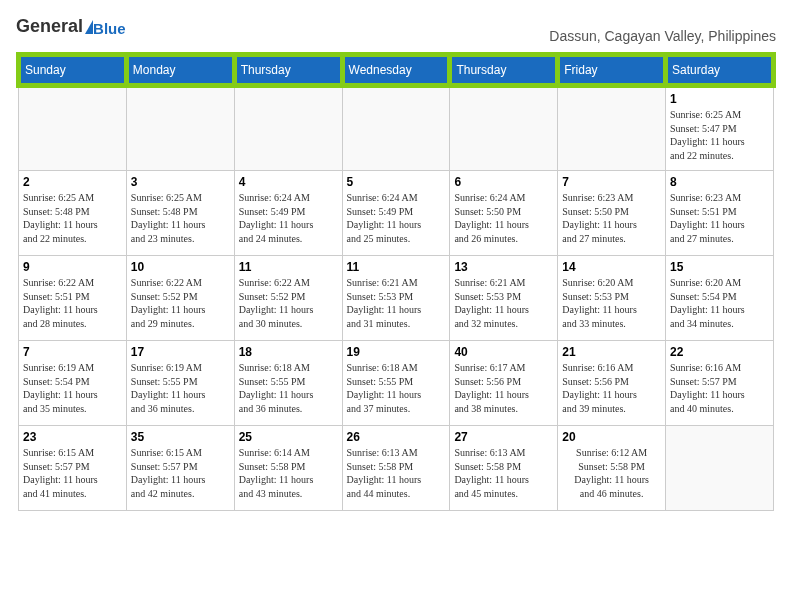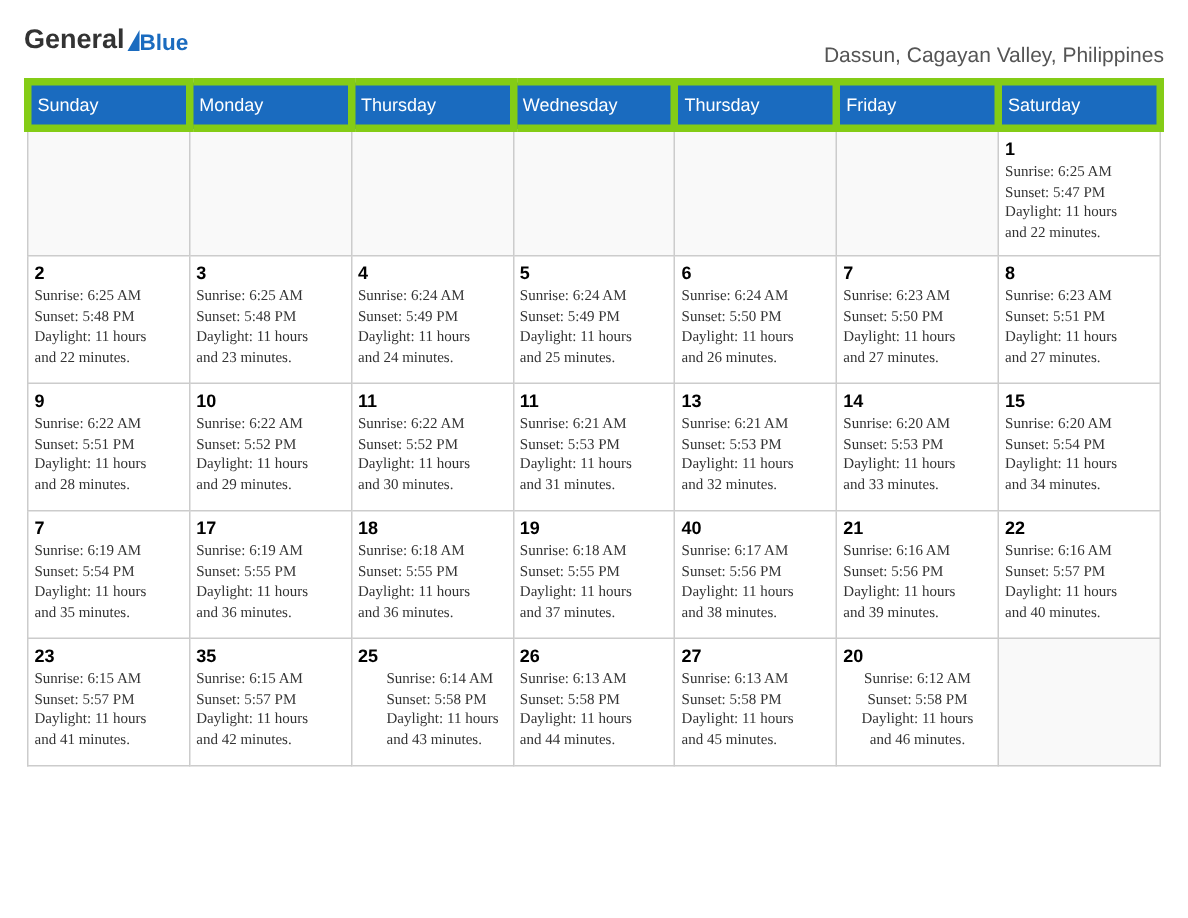--- a/index.html
+++ b/index.html
@@ -305,21 +305,21 @@
         </td>
         <td>
           <span class="day-num">35</span>
           <div class="day-info" style="white-space: pre-line;">Sunrise: 6:15 AM
 Sunset: 5:57 PM
 Daylight: 11 hours
 and 42 minutes.</div>
         </td>
         <td>
           <span class="day-num">25</span>
-          <div class="day-info" style="white-space: pre-line; margin-left: 19px;">Sunrise: 6:14 AM
+          <div class="day-info" style="white-space: pre-line;">Sunrise: 6:14 AM
 Sunset: 5:58 PM
 Daylight: 11 hours
 and 43 minutes.</div>
         </td>
         <td>
           <span class="day-num">26</span>
           <div class="day-info" style="white-space: pre-line;">Sunrise: 6:13 AM
 Sunset: 5:58 PM
 Daylight: 11 hours
 and 44 minutes.</div>

